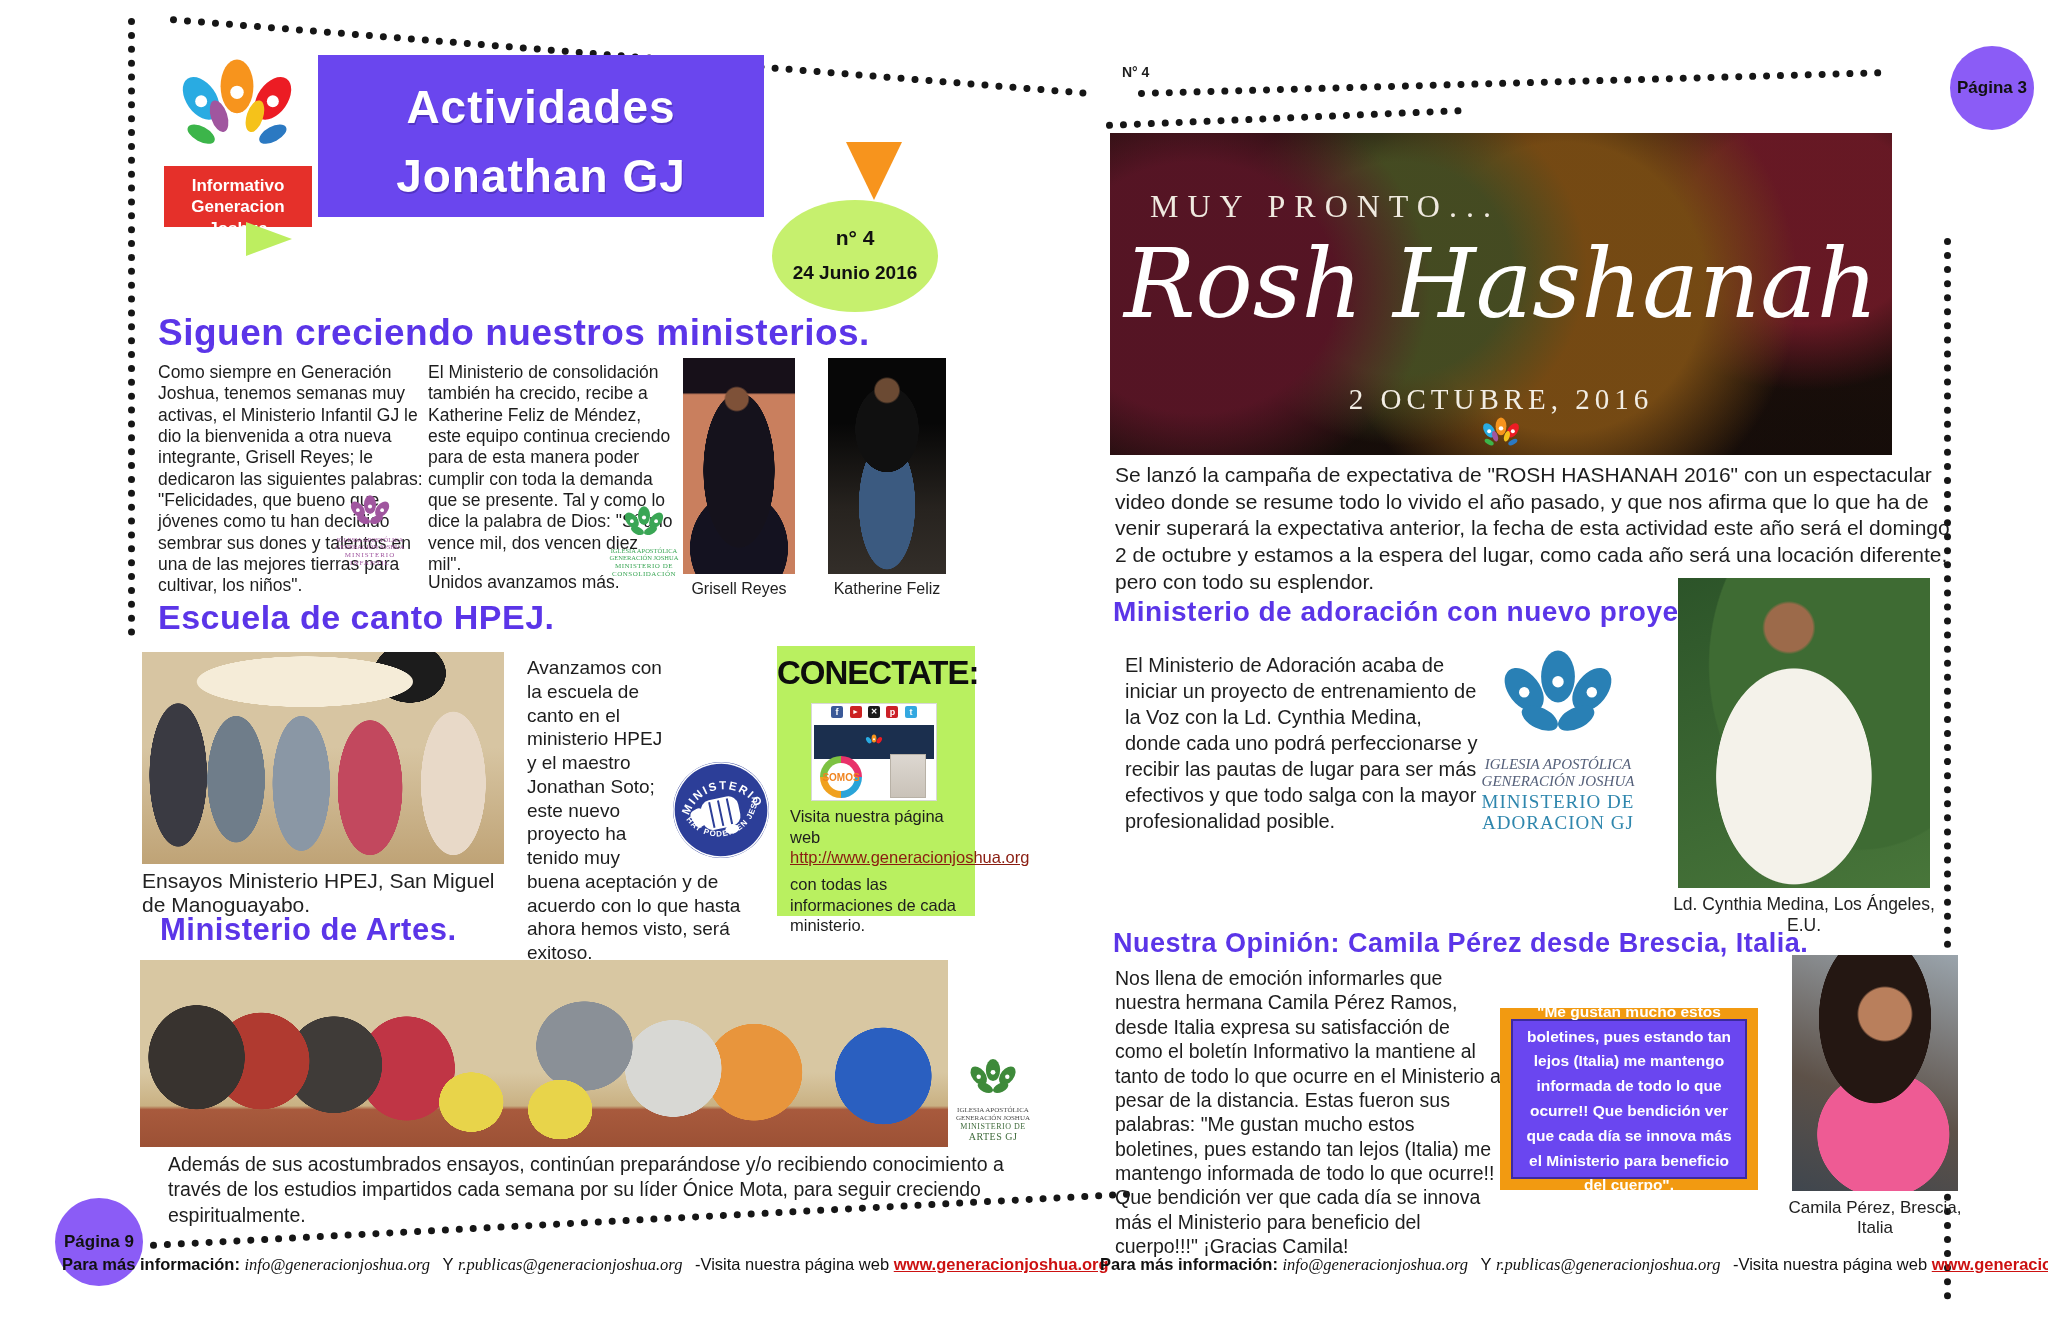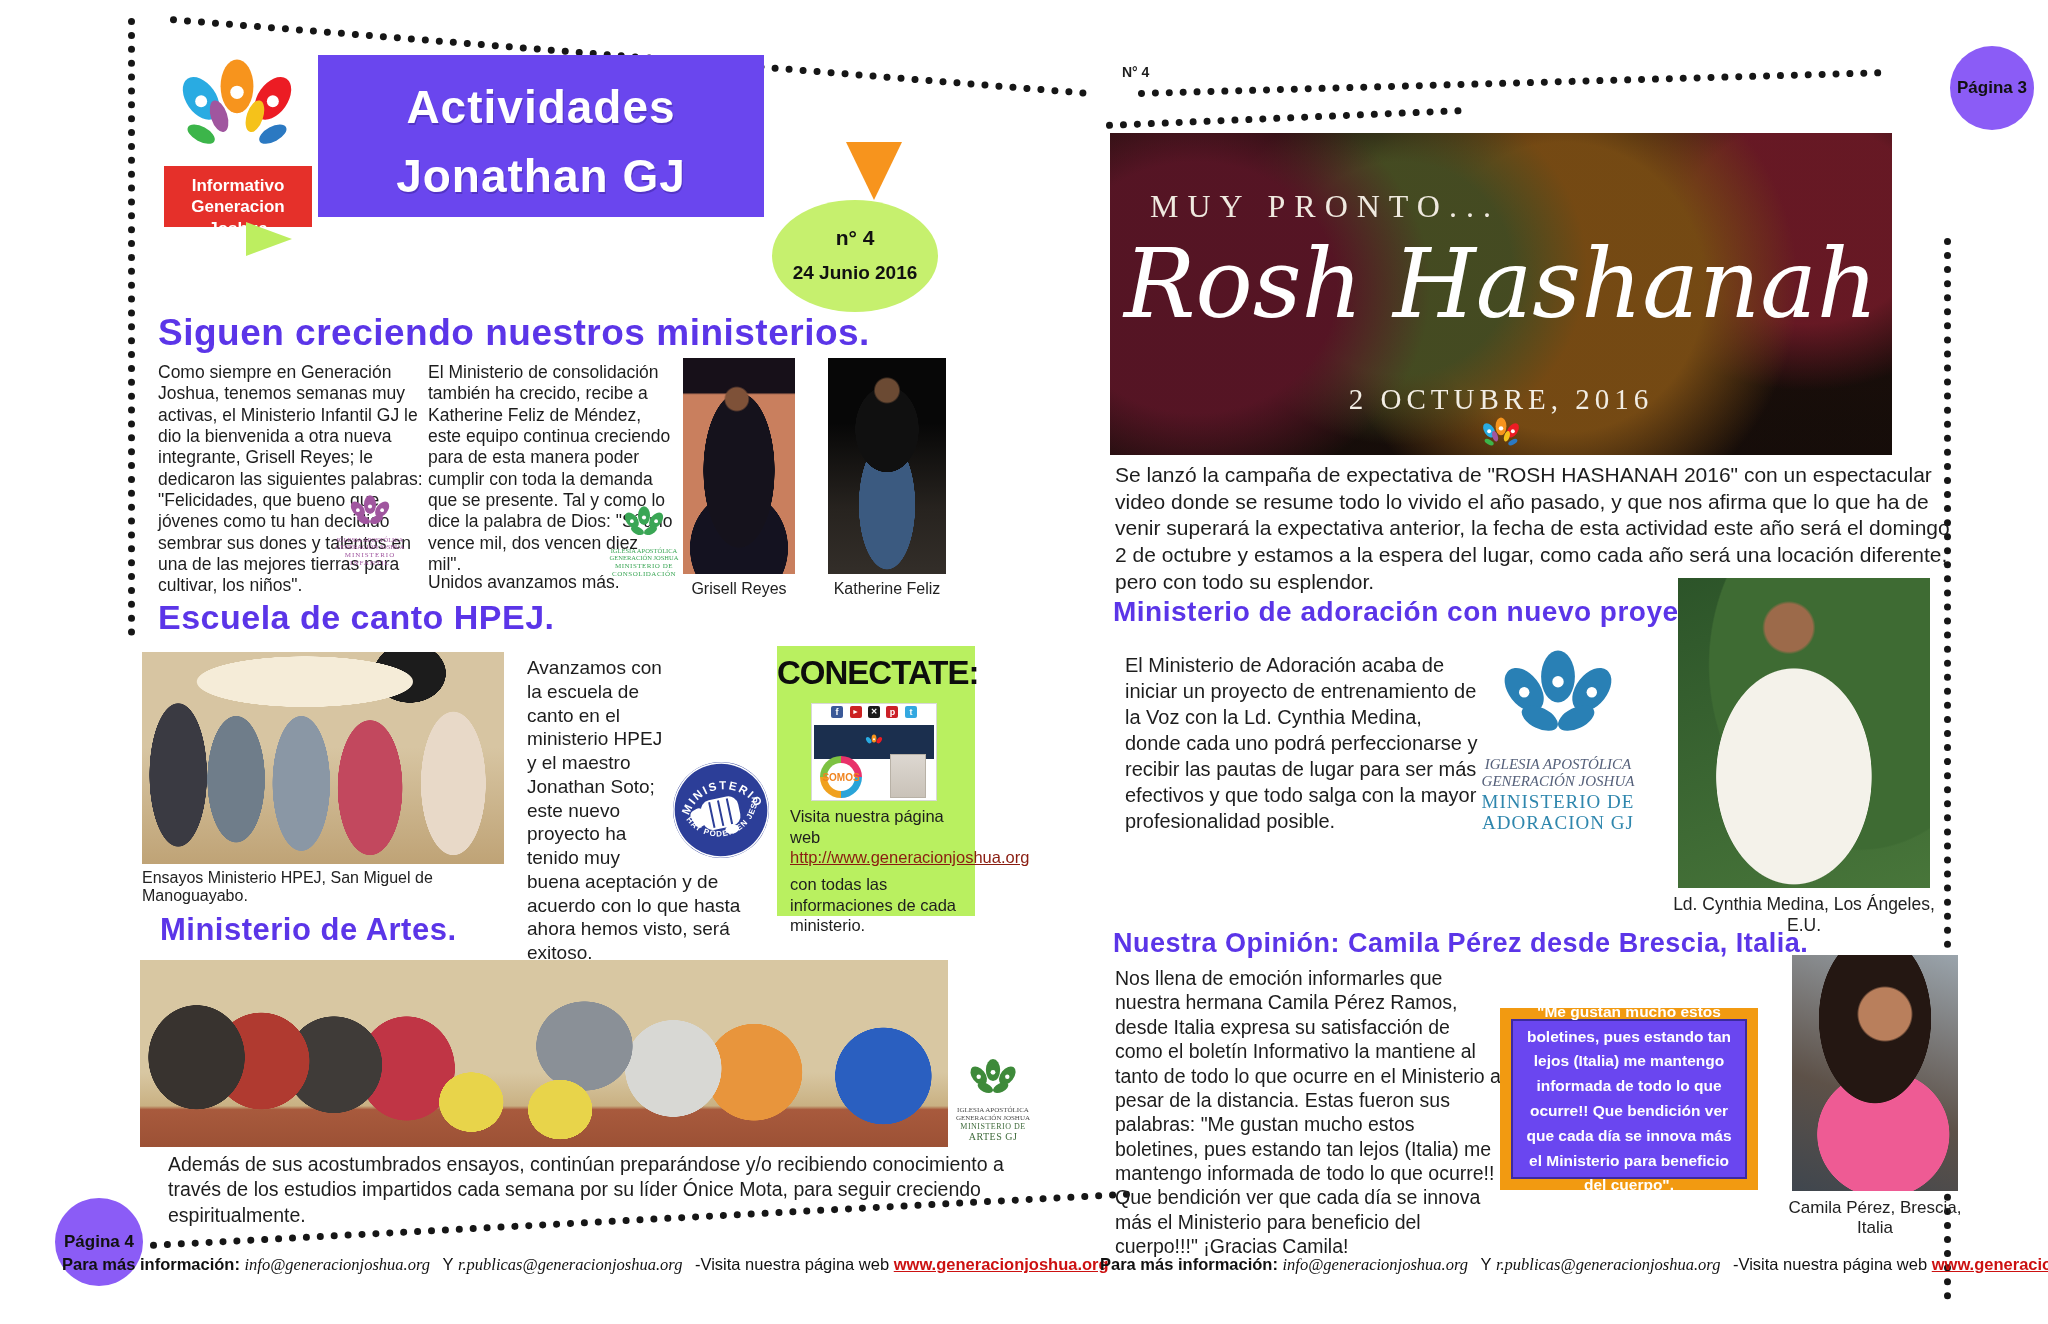--- a/index.html
+++ b/index.html
@@ -192,21 +192,21 @@
     <div class="ln" style="font-size:7px;color:#3aa655;letter-spacing:.5px;">CONSOLIDACIÓN</div>
   </div>
 
   <div class="photo ph-grisell" style="left:683px;top:358px;width:112px;height:216px;"></div>
   <div class="caption" style="left:683px;top:580px;width:112px;">Grisell Reyes</div>
   <div class="photo ph-katherine" style="left:828px;top:358px;width:118px;height:216px;"></div>
   <div class="caption" style="left:828px;top:580px;width:118px;">Katherine Feliz</div>
 
   <div class="hl" style="left:158px;top:598px;font-size:34px;">Escuela de canto HPEJ.</div>
   <div class="photo ph-ensayos" style="left:142px;top:652px;width:362px;height:212px;"></div>
-  <div class="caption" style="left:142px;top:869px;width:370px;text-align:left;font-size:16px;">Ensayos Ministerio HPEJ, San Miguel de Manoguayabo.</div>
+  <div class="caption" style="left:142px;top:869px;width:370px;text-align:left;font-size:21px;">Ensayos Ministerio HPEJ, San Miguel de Manoguayabo.</div>
 
   <div class="body-txt" style="left:527px;top:656px;width:238px;font-size:19px;line-height:1.25;">
     <svg width="100" height="100" viewBox="0 0 100 100" style="float:right;margin:104px -6px 0 6px;transform:rotate(-12deg);">
       <circle cx="50" cy="50" r="48" fill="#2c3e98"></circle>
       <circle cx="50" cy="50" r="47" fill="none" stroke="#fff" stroke-width="1.5"></circle>
       <path id="arcTop" d="M 14,58 A 37,37 0 0 1 86,58" fill="none"></path>
       <path id="arcBot" d="M 12,46 A 39,39 0 0 0 88,46" fill="none"></path>
       <text font-size="11.5" font-weight="bold" fill="#fff" letter-spacing="2" font-family="Liberation Sans,sans-serif">
         <textPath href="#arcTop" startOffset="10%">MINISTERIO</textPath>
       </text>
@@ -263,21 +263,21 @@
         <circle cx="17" cy="17" r="2" fill="#fff"></circle>
         <circle cx="43" cy="17" r="2" fill="#fff"></circle>
     </svg>
     <div class="ln" style="font-size:7px;color:#4a4a4a;">IGLESIA APOSTÓLICA</div>
     <div class="ln" style="font-size:7px;color:#4a4a4a;">GENERACIÓN JOSHUA</div>
     <div class="ln" style="font-size:8px;color:#3e6a3a;letter-spacing:.5px;">MINISTERIO DE</div>
     <div class="ln" style="font-size:10px;color:#3e6a3a;letter-spacing:.5px;">ARTES GJ</div>
   </div>
   <div class="body-txt" style="left:168px;top:1152px;width:852px;font-size:19.5px;line-height:1.3;">Además de sus acostumbrados ensayos, continúan preparándose y/o recibiendo conocimiento a través de los estudios impartidos cada semana por su líder Ónice Mota, para seguir creciendo espiritualmente.</div>
 
-  <div class="page-badge" style="position:absolute;left:55px;top:1198px;width:88px;height:88px;">Página 4</div>
+  <div class="page-badge" style="position:absolute;left:55px;top:1198px;width:88px;height:88px;">Página 9</div>
 
   <div class="footer" style="left:62px;top:1255px;">
     <span class="lbl">Para más información:</span>
     <span class="em">info@generacionjoshua.org</span>
     <span style="margin-left:8px;">Y</span>
     <span class="em">r.publicas@generacionjoshua.org</span>
     <span style="margin-left:8px;">-Visita nuestra página web</span>
     <span class="url">www.generacionjoshua.org</span>
   </div>
 

